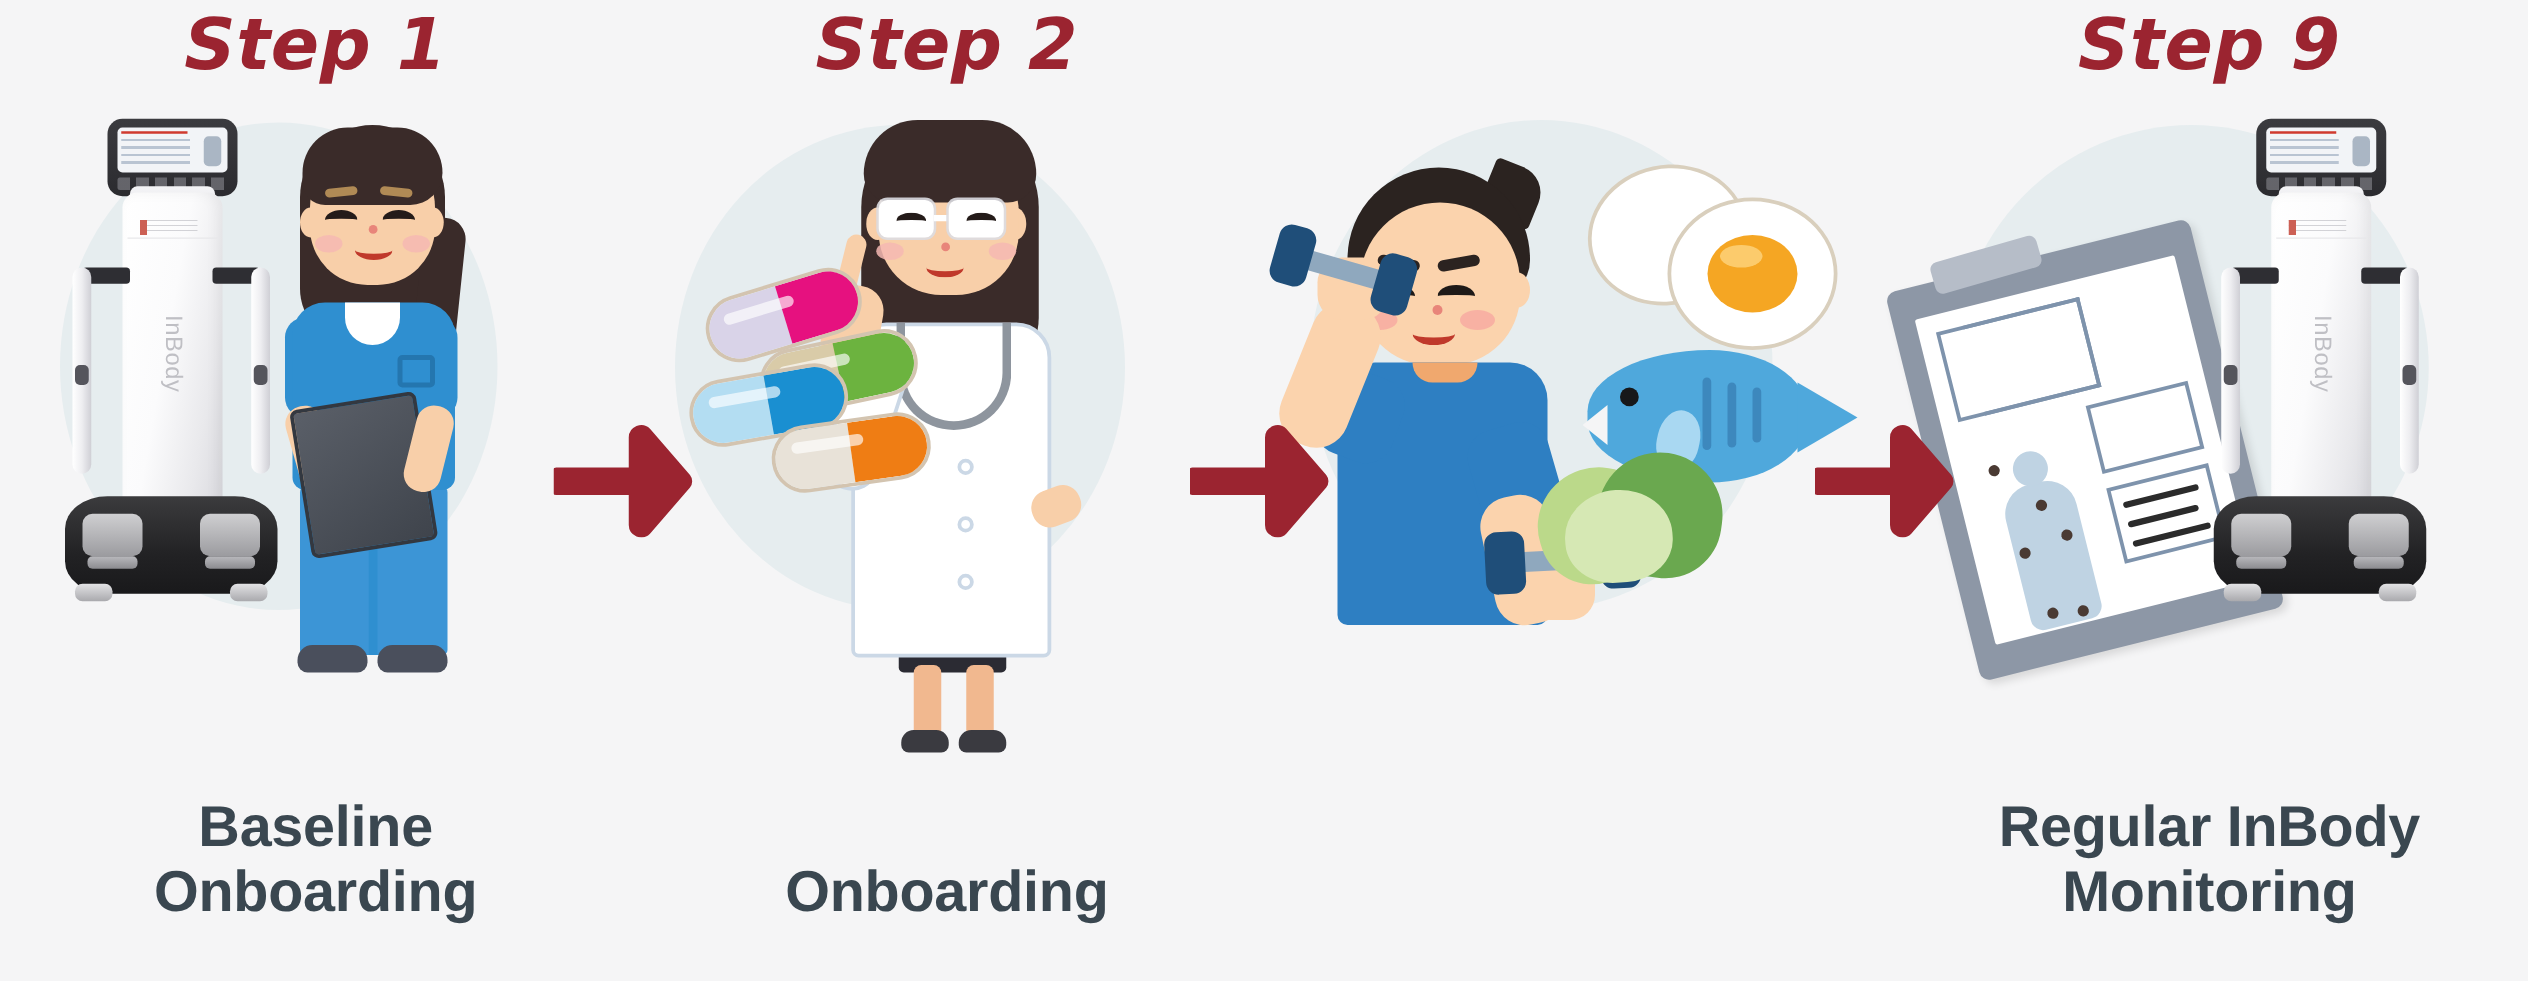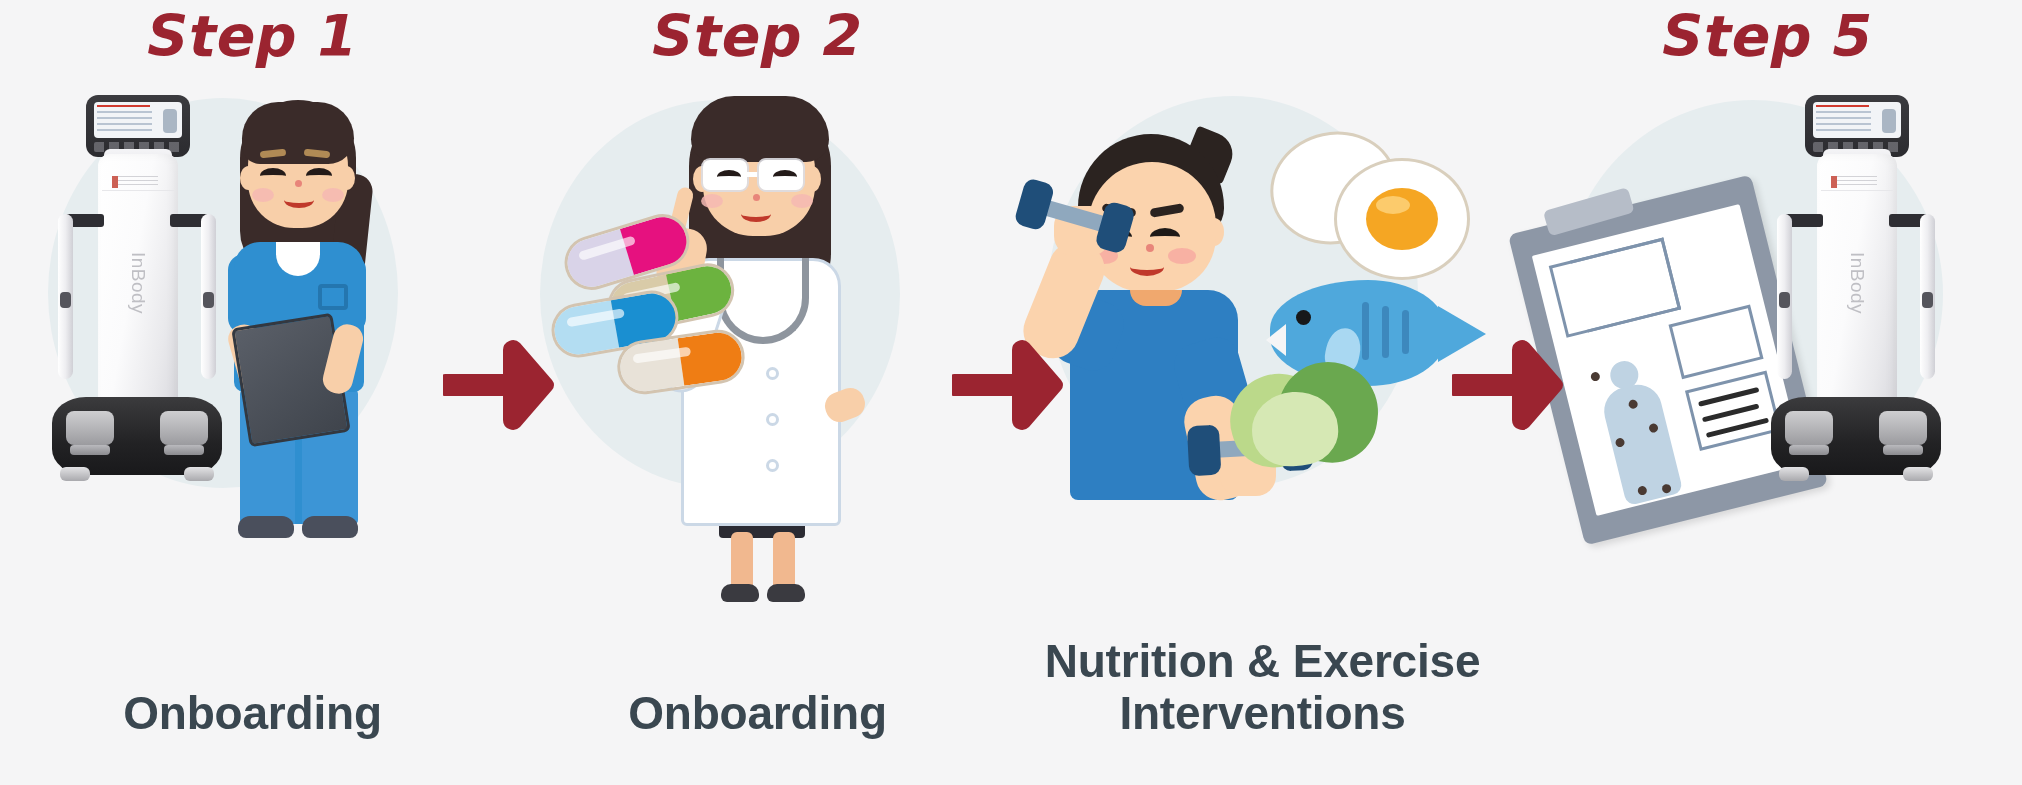--- a/index.html
+++ b/index.html
@@ -442,21 +442,21 @@
       <div class="scrub-v"></div>
       <div class="scrub-pocket-chest"></div>
       <div class="scrub-pocket l"></div>
         <div class="scrub-pocket r"></div>
       <div class="forearm l"></div>
       <div class="tablet"></div>
       <div class="forearm r"></div>
     </div>
 
     <div class="step-caption">
-      <br>
+      <span>Baseline</span><br>
       <span>Onboarding</span>
     </div>
   </div>
 
   <div class="step">
     <div class="step-title">Step 2</div>
     <div class="halo inv" style="left:35px;top:100px;width:360px;height:388px;"></div>
 
     <div class="person" style="left:170px;top:90px;width:190px;height:430px;">
       <div class="doc-hair-back"></div>
@@ -580,28 +580,24 @@
           <div class="fish-mouth"></div>
         </div>
       </div>
       <div style="position:absolute;left:-30px;top:238px;width:180px;height:110px;">
         <div class="leaf" style="position:absolute;left:0;top:16px;width:96px;height:92px;background:#BBD98A;transform:rotate(-18deg);"></div>
         <div class="leaf" style="position:absolute;left:48px;top:4px;width:100px;height:100px;background:#6AA84F;transform:rotate(8deg);"></div>
         <div class="leaf" style="position:absolute;left:22px;top:34px;width:86px;height:74px;background:#D6E8B4;transform:rotate(-4deg);"></div>
       </div>
     </div>
 
-    <div class="step-caption">
-      <span>Nutrition &amp; Exercise</span><br>
-      <span>Interventions</span>
-    </div>
   </div>
 
   <div class="step">
-    <div class="step-title">Step 5</div>
+    <div class="step-title">Step 9</div>
     <div class="halo inv" style="left:48px;top:100px;width:380px;height:388px;"></div>
 
     <div class="clipboard" style="left:28px;top:200px;">
       <div class="clip-clip"></div>
       <div class="clip-paper">
         <div class="clip-box" style="left:14px;top:14px;width:118px;height:74px;"></div>
         <div class="clip-box" style="left:36px;top:14px;width:96px;height:74px;border-left:none;"></div>
         <div class="clip-box" style="left:116px;top:100px;width:84px;height:56px;"></div>
         <div class="clip-box" style="left:116px;top:168px;width:84px;height:62px;"></div>
         <div class="clip-line" style="left:126px;top:182px;width:62px;"></div>
@@ -641,20 +637,24 @@
           <div class="grip"></div>
         </div>
       <div class="ib-base">
         <div class="ib-pedal l"></div>
           <div class="ib-pedal r"></div>
         <div class="ib-foot l"></div>
           <div class="ib-foot r"></div>
       </div>
     </div>
 
+    <div class="step-caption">
+      <span>Regular InBody</span><br>
+      <span>Monitoring</span>
+    </div>
   </div>
 
   <svg class="arrow arrow-1" viewBox="0 0 115 90">
     <path d="M2 34 h58 v-24 a10 10 0 0 1 17 -7 l32 37 a8 8 0 0 1 0 10 l-32 37 a10 10 0 0 1 -17 -7 v-24 h-58 a3 3 0 0 1 -3 -3 v-16 a3 3 0 0 1 3 -3 z" fill="#9B2430"></path>
   </svg>
   <svg class="arrow arrow-2" viewBox="0 0 115 90">
     <path d="M2 34 h58 v-24 a10 10 0 0 1 17 -7 l32 37 a8 8 0 0 1 0 10 l-32 37 a10 10 0 0 1 -17 -7 v-24 h-58 a3 3 0 0 1 -3 -3 v-16 a3 3 0 0 1 3 -3 z" fill="#9B2430"></path>
   </svg>
   <svg class="arrow arrow-3" viewBox="0 0 115 90">
     <path d="M2 34 h58 v-24 a10 10 0 0 1 17 -7 l32 37 a8 8 0 0 1 0 10 l-32 37 a10 10 0 0 1 -17 -7 v-24 h-58 a3 3 0 0 1 -3 -3 v-16 a3 3 0 0 1 3 -3 z" fill="#9B2430"></path>

